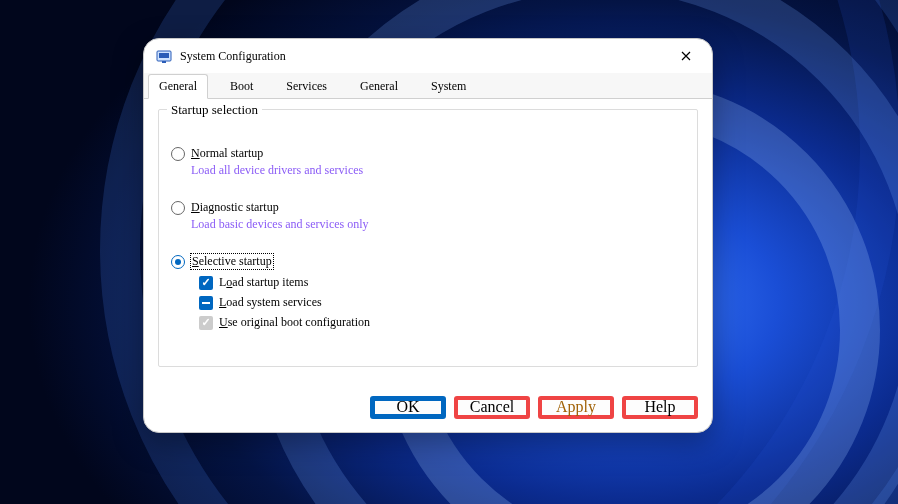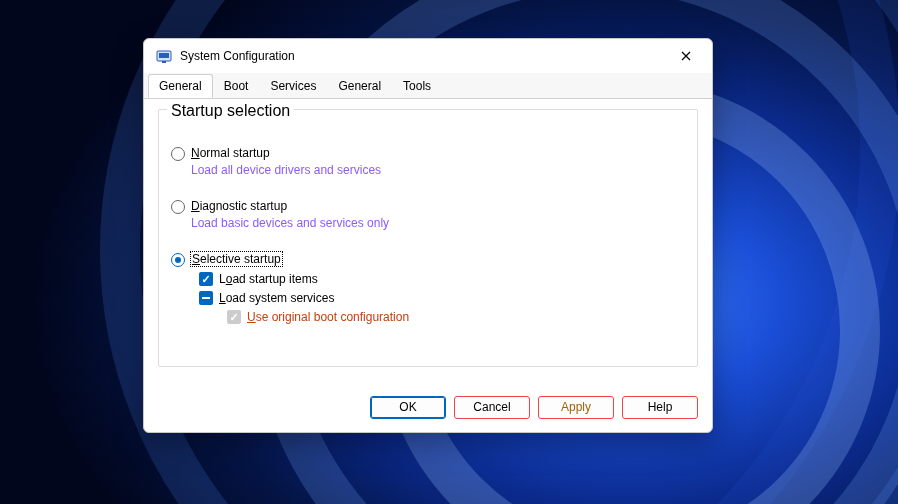--- a/index.html
+++ b/index.html
@@ -19,23 +19,23 @@
   .swirl.s2 { width:700px; height:700px; left:250px; top:-50px; border-color:rgba(120,170,255,0.22);}
   .swirl.s3 { width:500px; height:500px; left:380px; top:80px; border-color:rgba(160,200,255,0.25);}
   .swirl.s4 { width:1100px; height:1100px; left:-200px; top:-400px; border-color:rgba(40,90,220,0.15);}
 
   .dialog {
     position:absolute;
     left:143px; top:38px;
     width:570px; height:395px;
     background:#fff;
     border:1px solid #c8c8c8;
-    border-radius:6px;
+    border-radius:16px;
     box-shadow:0 10px 30px rgba(0,0,0,0.35);
-    display:flex; flex-direction:column;
+    display:flex; flex-direction:column;font-family:Liberation Serif, serif;
   }
   .titlebar {
     height:34px;
     display:flex; align-items:center;
     padding:0 6px 0 12px;
   }
   .titlebar .icon {
     width:16px; height:16px; margin-right:8px;
     display:flex; align-items:center; justify-content:center;
   }
@@ -46,20 +46,21 @@
     border-radius:4px;
   }
 
   .tabstrip {
     height:26px;
     padding:0 4px;
     background:#f7f7f7;
     border-bottom:1px solid #d0d0d0;
     display:flex; align-items:flex-start;
     position:relative;
+    gap:11px;
   }
   .tab {
     padding:4px 10px 4px 10px;
     font-size:12px;
     border:1px solid transparent;
     cursor:default;
     position:relative;
     top:1px;
   }
   .tab.active {
@@ -79,21 +80,21 @@
     border-radius:2px;
     height:258px;
     position:relative;
     padding:14px 12px 8px 12px;
   }
   .groupbox .legend {
     position:absolute;
     top:-8px; left:8px;
     background:#fff;
     padding:0 4px;
-    font-size:16px;
+    font-size:13px;
   }
   .opt { display:flex; align-items:flex-start; margin-top:22px;text-align:center; }
   .opt .radio {
     width:14px; height:14px; border:1px solid #666; border-radius:50%;
     margin-right:6px; margin-top:1px; flex:none;
     display:flex; align-items:center; justify-content:center;
     background:#fff;
   }
   .opt.selected .radio { border-color:#0067c0; }
   .opt.selected .radio::after {
@@ -108,37 +109,37 @@
   .chk { display:flex; align-items:center; margin:5px 0; }
   .chk .box {
     width:14px; height:14px; flex:none; margin-right:6px;
     display:flex; align-items:center; justify-content:center;
     border-radius:2px;
   }
   .chk.indeterminate .box { background:#0067c0; }
   .chk.indeterminate .box::after { content:""; width:8px; height:2px; background:#fff; }
   .chk.checked .box { background:#0067c0; color:#fff; font-size:11px; line-height:1; }
   .chk.checked .box::after { content:"✓"; color:#fff; font-weight:bold; }
-  .chk.disabled { color:#c2410c;margin-left:28px; }
+  .chk.disabled { color:#000000; }
   .chk.disabled .box { background:#cccccc; }
   .chk.disabled .box::after { content:"✓"; color:#fff; font-weight:bold; font-size:11px;}
   .chk .lbl .u { text-decoration:underline; }
 
   .buttons {
     height:40px;
     display:flex; align-items:center; justify-content:flex-end;
     gap:8px;
     padding:0 14px 10px 14px;
   }
   .btn {
     min-width:76px; height:23px;
-    border:1px solid #ef4444;
+    border:4px solid #ef4444;
     background:#fdfdfd;
     border-radius:3px;
-    font-size:12px;
+    font-size:16px;
     display:flex; align-items:center; justify-content:center;
     cursor:default;
   }
   .btn.primary { border-color:#0067c0; box-shadow:0 0 0 1px #0067c0 inset; }
   .btn.disabled { color:#a16207; }
 </style>
 </head>
 <body>
 
 <div class="swirl s4"></div>
@@ -162,21 +163,21 @@
         <path d="M1 1 L9 9 M9 1 L1 9" stroke="#000" stroke-width="1.2"></path>
       </svg>
     </div>
   </div>
 
   <div class="tabstrip">
     <div class="tab active">General</div>
     <div class="tab">Boot</div>
     <div class="tab">Services</div>
     <div class="tab">General</div>
-    <div class="tab">Tools</div>
+    <div class="tab">System</div>
   </div>
 
   <div class="panel">
     <div class="groupbox">
       <span class="legend">Startup selection</span>
 
       <div class="opt">
         <span class="radio"></span>
         <span class="lbl underline-first">Normal startup</span>
       </div>

